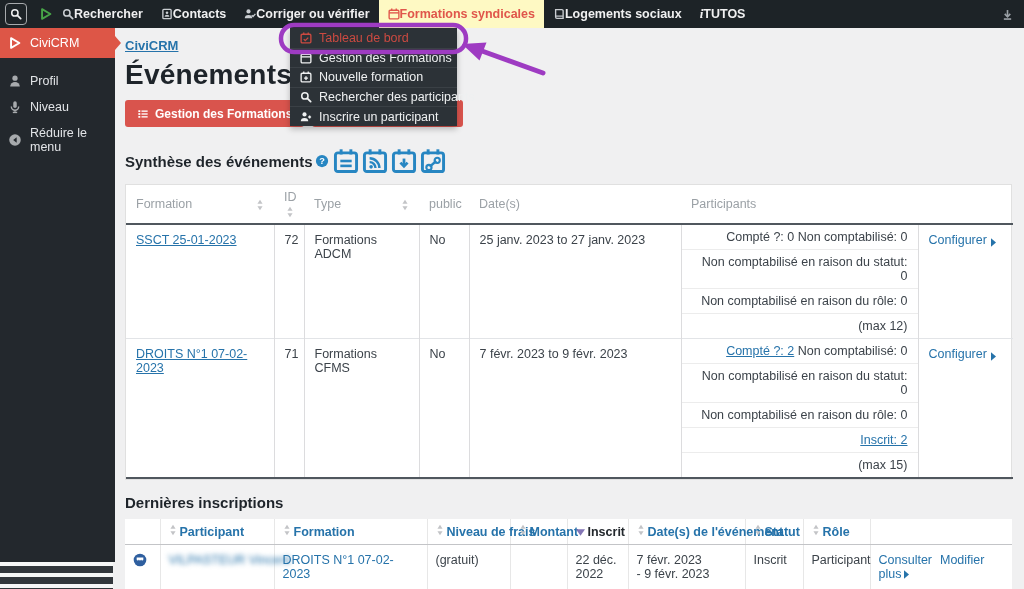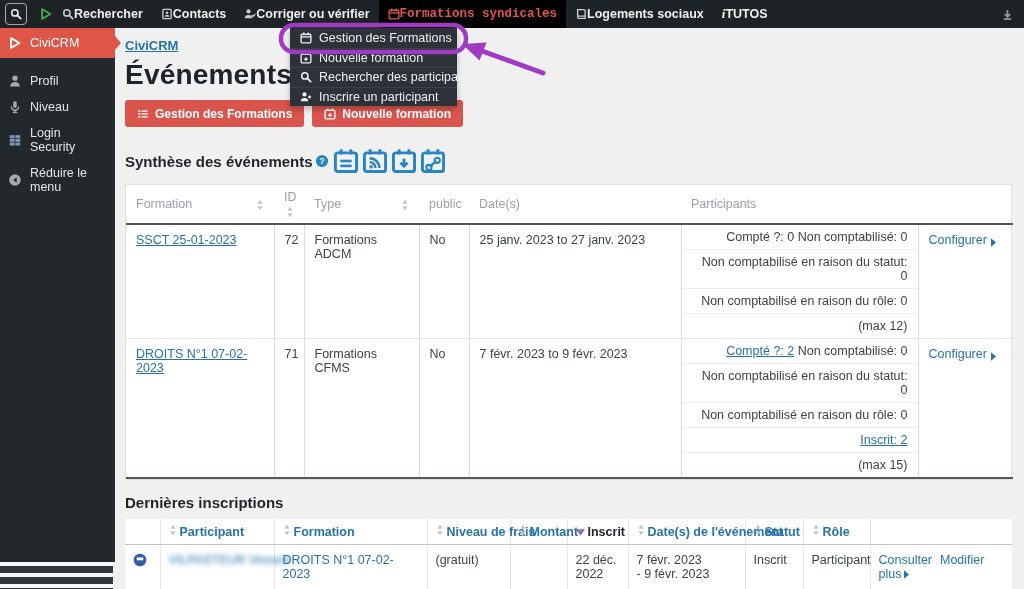--- a/index.html
+++ b/index.html
@@ -23,21 +23,21 @@
     width:22px; height:22px; margin-left:5px; border:1px solid #a7aaad;
     border-radius:4px; display:flex; align-items:center; justify-content:center;
     color:#f0f0f1; background:transparent; font-size:12px;
   }
   .ab-logo { color:#48a548; font-size:14px; margin-left:12px; }
   .ab-item {
     height:28px; display:flex; align-items:center; gap:0;
     padding:0 9px; color:#f0f0f1; cursor:default; white-space:nowrap;
   }
   .ab-item .i { font-size:12px; color:#c9cdd1; }
-  .ab-item.active { background:#000000; color:#e0564b;font-family:Liberation Mono, monospace; }
+  .ab-item.active { background:#fef9c3; color:#e0564b; }
   .ab-item.active .i { color:#e0564b; }
   .ab-info { font-family:"Liberation Serif",serif; font-style:italic; font-weight:bold; font-size:13px; }
   #ab-download { margin-left:auto; margin-right:10px; color:#9aa0a6; font-size:13px; }
 
   
   #sidebar {
     position:absolute; top:28px; left:0; width:115px; height:534px;
     background:#23282d; color:#e2e4e7; z-index:30;
   }
   .sb-item { display:flex; align-items:center; gap:8px; padding:6px 8px; font-size:12.5px; position:relative; }
@@ -234,35 +234,20 @@
   <div class="sb-item">
     <span class="i">
         <svg viewBox="0 0 16 16">
           <rect x="6" y="1.5" width="4" height="7.5" rx="2" fill="currentColor"></rect>
           <path d="M3.8,7.5 a4.2,4.2 0 0 0 8.4,0" fill="none" stroke="currentColor" stroke-width="1.6"></path>
           <line x1="8" y1="11.7" x2="8" y2="13.4" stroke="currentColor" stroke-width="1.6"></line>
           <line x1="5.5" y1="14.2" x2="10.5" y2="14.2" stroke="currentColor" stroke-width="1.6"></line>
         </svg>
       </span>
     <span>Niveau</span>
-  </div>
-  <div class="sb-item sb-ls">
-    <span class="i">
-        <svg viewBox="0 0 16 16">
-          <g fill="currentColor">
-            <rect x="2" y="2.5" width="5.6" height="3.4"></rect>
-            <rect x="8.4" y="2.5" width="5.6" height="3.4"></rect>
-            <rect x="2" y="6.7" width="5.6" height="3.4"></rect>
-            <rect x="8.4" y="6.7" width="5.6" height="3.4"></rect>
-            <rect x="2" y="10.9" width="5.6" height="3.4"></rect>
-            <rect x="8.4" y="10.9" width="5.6" height="3.4"></rect>
-          </g>
-        </svg>
-      </span>
-    <span>Login Security</span>
   </div>
   <div class="sb-item">
     <span class="i">
         <svg viewBox="0 0 16 16">
           <circle cx="8" cy="8" r="6.6" fill="currentColor"></circle>
           <polygon points="9.9,4.9 5.9,8 9.9,11.1" fill="#23282d"></polygon>
         </svg>
       </span>
     <span>Réduire le menu</span>
   </div>
@@ -548,20 +533,31 @@
           
         </td>
       </tr>
 
     </tbody>
       </table>
   </div>
 </div>
 
 <div id="dropdown">
+  <div class="dd-item red">
+    <span class="i">
+        <svg viewBox="0 0 16 16">
+          <rect x="1.5" y="3" width="13" height="11.5" rx="1.5" fill="none" stroke="currentColor" stroke-width="1.8"></rect>
+          <line x1="5" y1="0.8" x2="5" y2="4" stroke="currentColor" stroke-width="1.8"></line>
+          <line x1="11" y1="0.8" x2="11" y2="4" stroke="currentColor" stroke-width="1.8"></line>
+          <polyline points="5,9.5 7,11.5 11,7.5" fill="none" stroke="currentColor" stroke-width="1.8"></polyline>
+        </svg>
+      </span>
+    <span>Tableau de bord</span>
+  </div>
   <div class="dd-item">
     <span class="i">
         <svg viewBox="0 0 16 16">
           <rect x="1.5" y="3" width="13" height="11.5" rx="1.5" fill="none" stroke="currentColor" stroke-width="1.8"></rect>
           <line x1="1.5" y1="6.5" x2="14.5" y2="6.5" stroke="currentColor" stroke-width="1.8"></line>
           <line x1="5" y1="0.8" x2="5" y2="4" stroke="currentColor" stroke-width="1.8"></line>
           <line x1="11" y1="0.8" x2="11" y2="4" stroke="currentColor" stroke-width="1.8"></line>
         </svg>
       </span>
     <span>Gestion des Formations</span>

